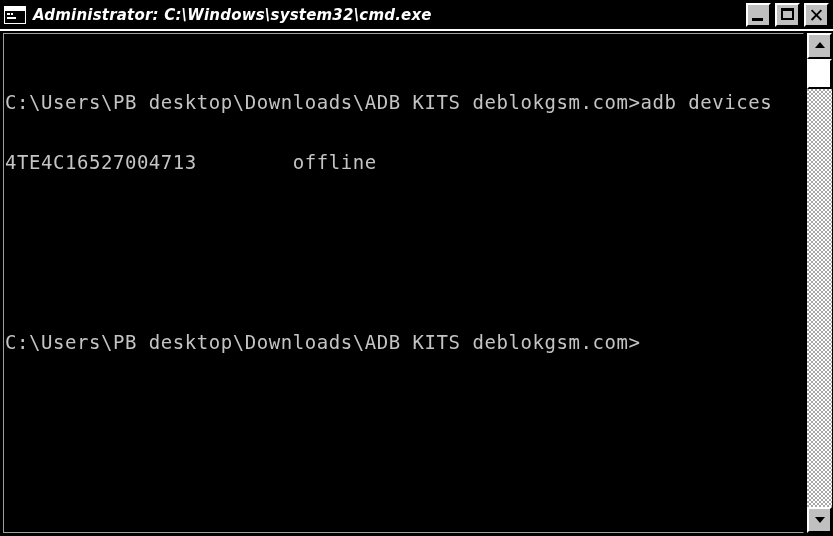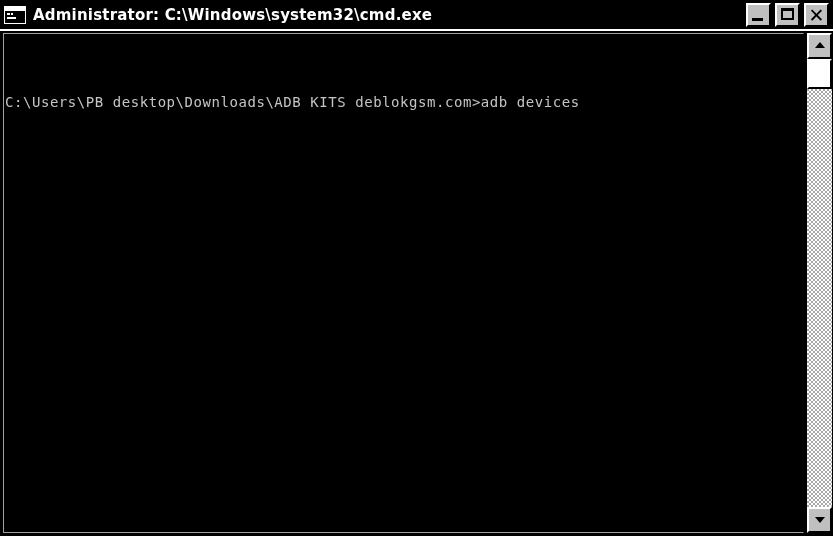--- a/index.html
+++ b/index.html
@@ -72,20 +72,21 @@
     left: 33px;
     top: 4px;
     height: 22px;
     line-height: 22px;
     color: #ffffff;
     font-family: "DejaVu Sans", sans-serif;
     font-weight: bold;
     font-size: 15px;
     letter-spacing: 0.2px;
     white-space: nowrap;
+    font-style: italic;
   }
 
   
   .capbtn {
     position: absolute;
     top: 3px;
     width: 25px;
     height: 24px;
     background: #c0c0c0;
     border-top: 2px solid #ffffff;
@@ -164,21 +165,21 @@
     box-sizing: border-box;
     overflow: hidden;
   }
   #console {
     position: absolute;
     left: 1px;
     top: 18px;
     width: 795px;
     color: #c4c4c4;
     font-family: "DejaVu Sans Mono", monospace;
-    font-size: 14px;
+    font-size: 19px;
     line-height: 20px;
     white-space: pre;
     letter-spacing: 0.55px;
   }
   .cline {
     height: 20px;
     white-space: pre;
   }
 
   
@@ -281,22 +282,24 @@
     </div>
   </div>
 
   <div id="title-rule"></div>
 
   <div id="client">
 
     <div id="console-frame">
       <div id="console">
         <div class="cline">C:\Users\PB desktop\Downloads\ADB KITS deblokgsm.com&gt;adb devices</div>
+        <div class="cline">4TE4C16527004713        offline</div>
         <div class="cline"></div>
         <div class="cline"></div>
+        <div class="cline">C:\Users\PB desktop\Downloads\ADB KITS deblokgsm.com&gt;</div>
       </div>
     </div>
 
     <div id="scrollbar">
       <div class="sb-btn" id="sb-up">
         <div class="arrow-up"></div>
       </div>
       <div id="sb-track">
         <div id="sb-thumb"></div>
       </div>

